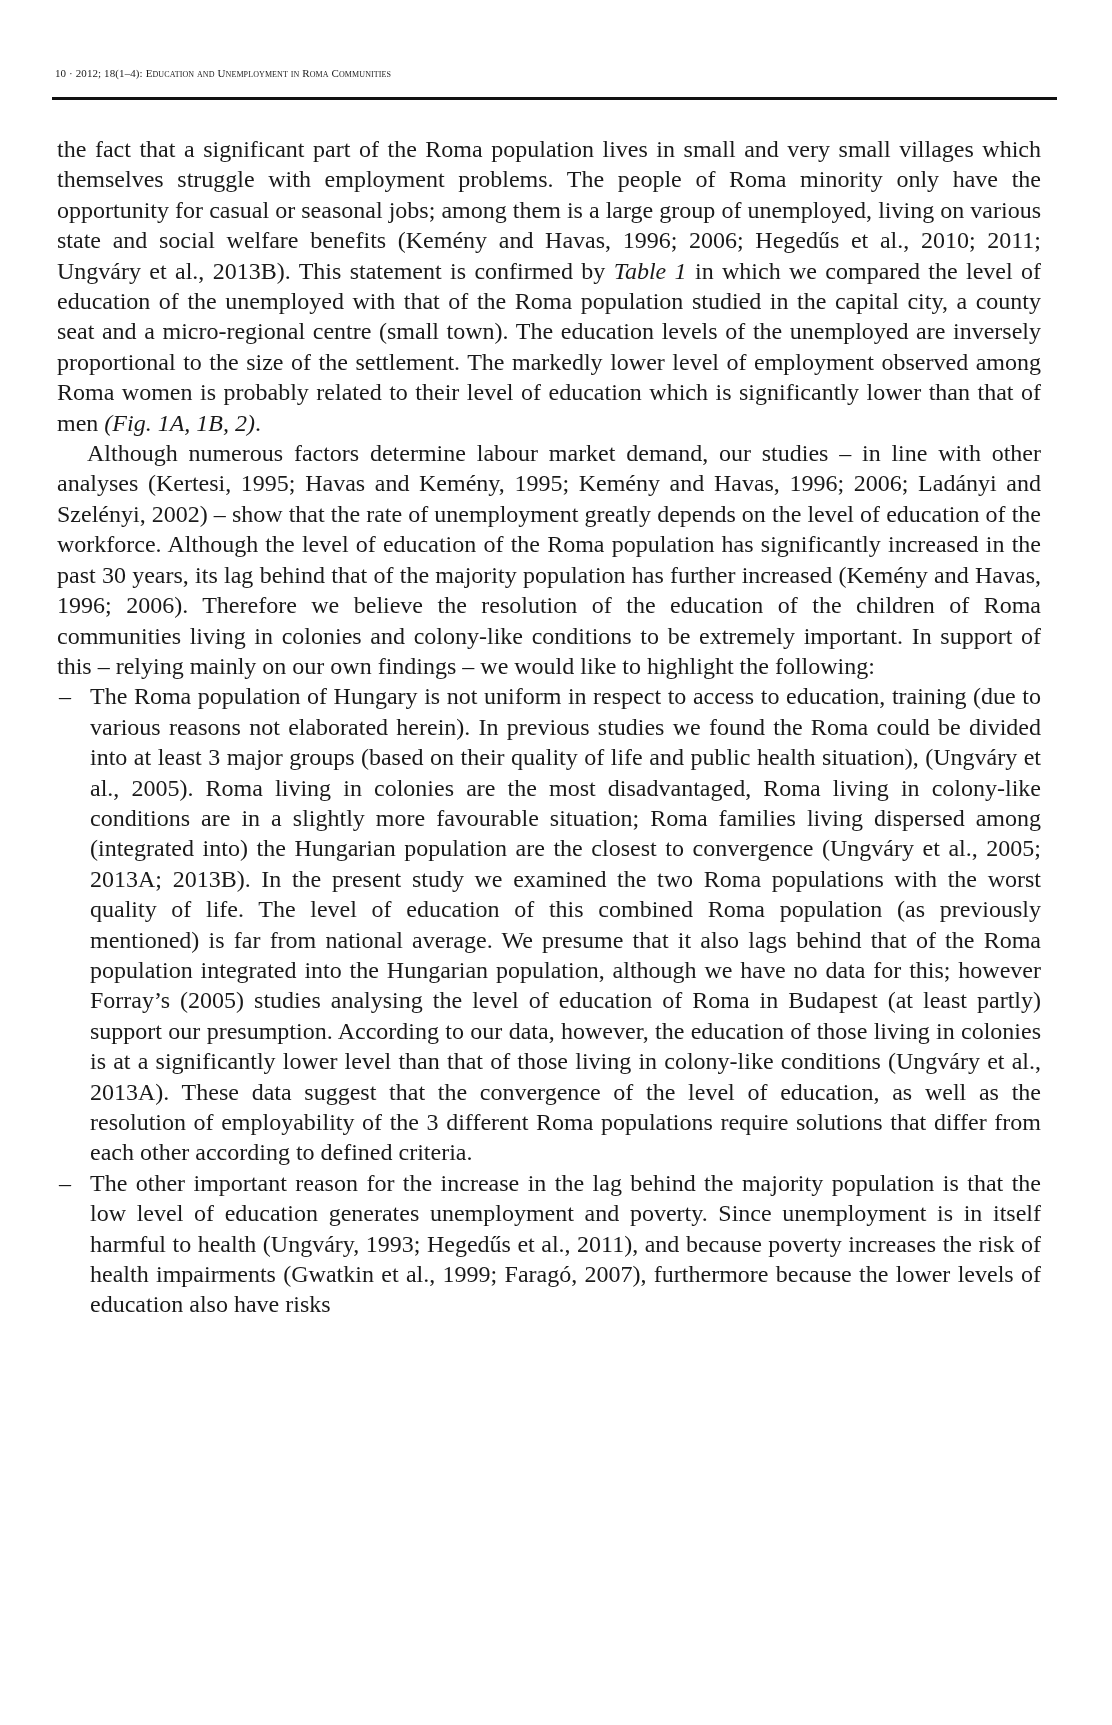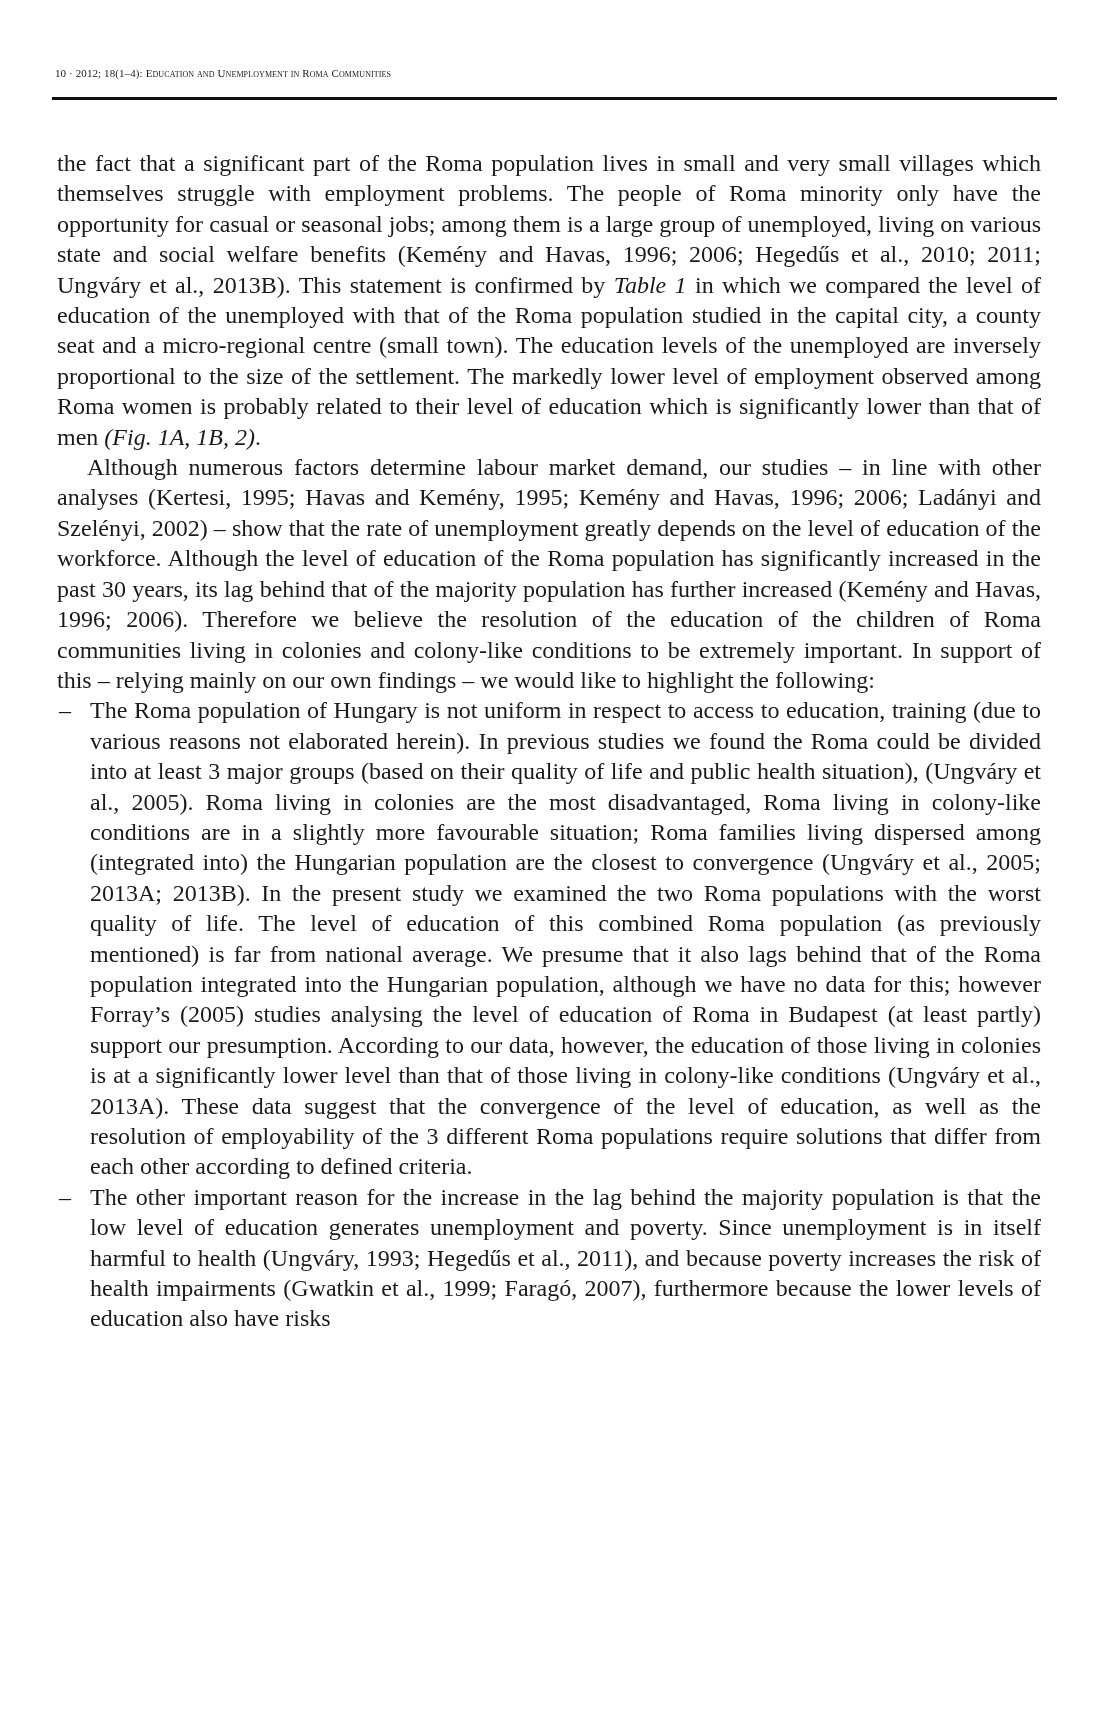--- a/index.html
+++ b/index.html
@@ -31,21 +31,21 @@
     position: absolute;
     left: 52px;
     top: 97px;
     width: 1005px;
     height: 3px;
     background: #111111;
   }
   .body-text {
     position: absolute;
     left: 57px;
-    top: 148px;
+    top: 134px;
     width: 984px;
     font-size: 24px;
     line-height: 30.4px;
     text-align: justify;
     hyphens: manual;
   }
   .body-text p {
     margin: 0;
   }
   .body-text p.indent {

